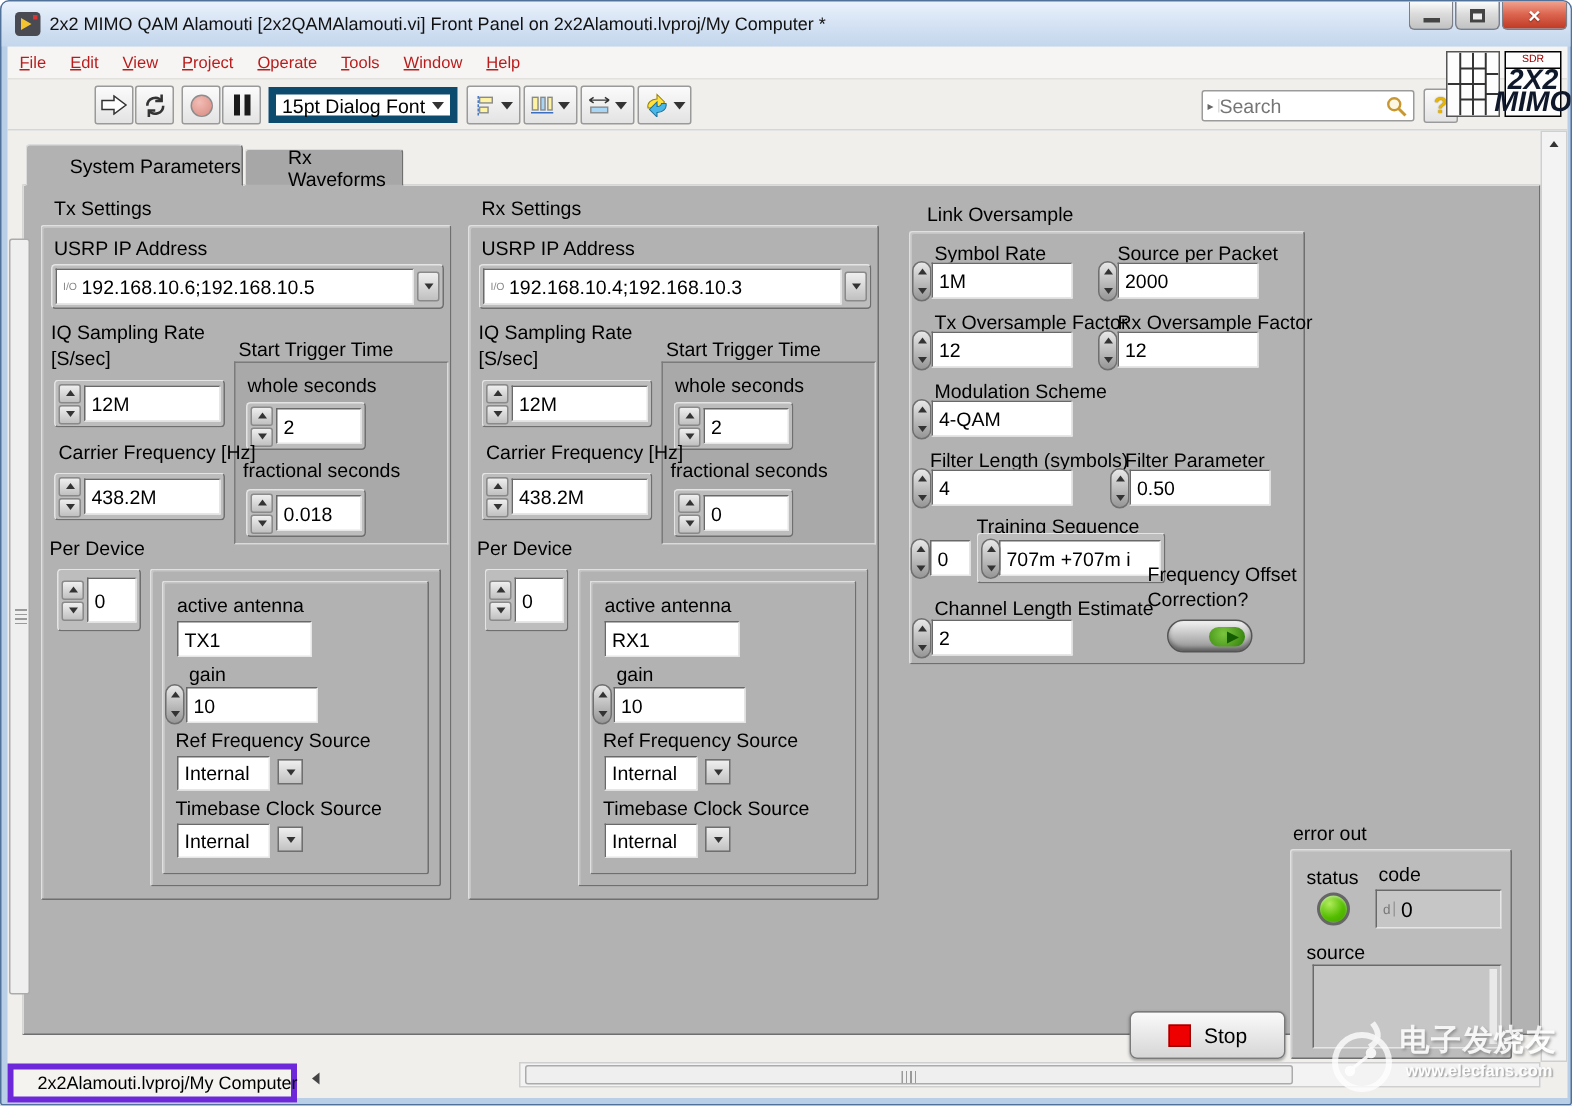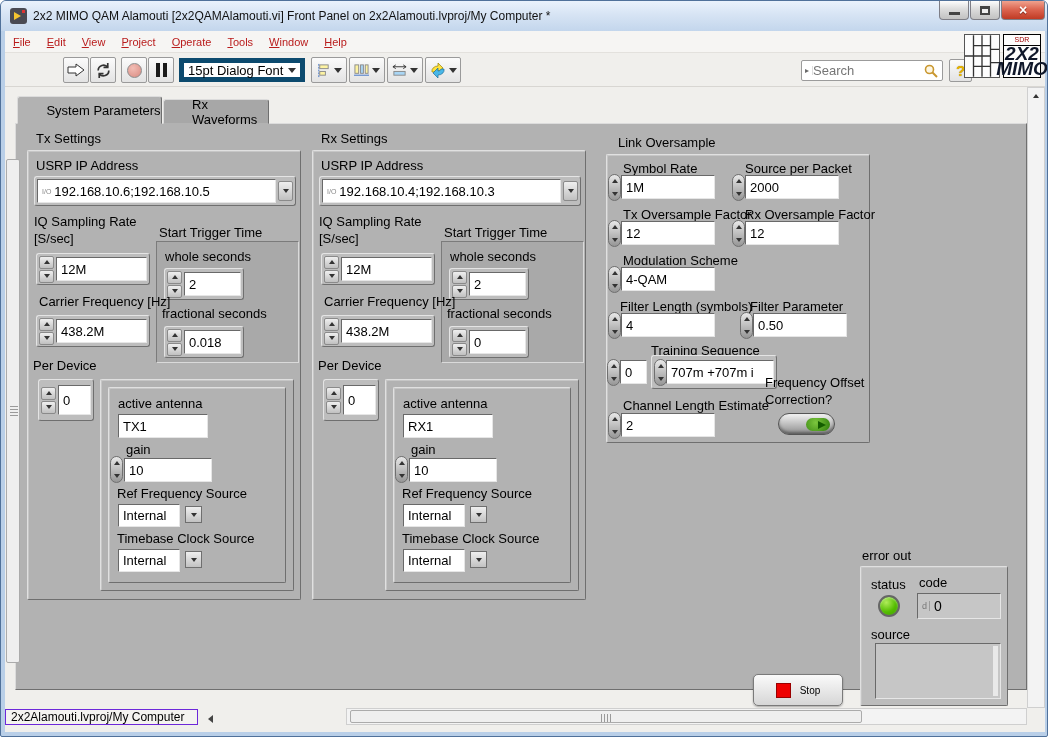--- a/index.html
+++ b/index.html
@@ -50,31 +50,31 @@
   .sp { width:15px; height:13px; background:linear-gradient(180deg,#efefef,#c0c0c0); border:1px solid #8a8a8a; border-radius:2px; display:flex; align-items:center; justify-content:center; }
   .tri-up { width:0; height:0; border-left:3px solid transparent; border-right:3px solid transparent; border-bottom:4px solid #333; }
   .tri-dn { width:0; height:0; border-left:3px solid transparent; border-right:3px solid transparent; border-top:4px solid #333; }
   .ovalspin { position:absolute; width:13px; height:27px; border-radius:7px; background:linear-gradient(180deg,#e8e8e8,#969696); border:1px solid #6f6f6f; display:flex; flex-direction:column; align-items:center; justify-content:space-around; }
   .ringbtn { position:absolute; width:17px; height:17px; background:linear-gradient(180deg,#efefef,#c2c2c2); border:1px solid #6f6f6f; display:flex; align-items:center; justify-content:center; }
   .io-glyph { font-size:7px; line-height:7px; color:#888; margin-right:3px; flex:none; text-align:center; }
   .led { position:absolute; width:22px; height:22px; border-radius:50%; background:radial-gradient(circle at 35% 30%, #b0ec5a, #54bd00 55%, #3f9b00); border:2px solid #666; box-shadow:inset 0 1px 2px rgba(255,255,255,.5); }
   .switch { position:absolute; width:57px; height:22px; border-radius:11px; background:linear-gradient(180deg,#f2f2f2,#8d8d8d); border:1px solid #555; box-shadow:inset 0 -2px 3px rgba(0,0,0,.35); }
   .switch .knob { position:absolute; right:4px; top:4px; width:24px; height:13px; border-radius:7px; background:radial-gradient(circle at 40% 35%, #7cc63e, #2e7d0a); }
   .switch .ktri { position:absolute; right:8px; top:7px; width:0; height:0; border-left:8px solid #145c00; border-top:4px solid transparent; border-bottom:4px solid transparent; }
-  .stopbtn { position:absolute; left:737px; top:550px; width:90px; height:32px; border-radius:5px; background:linear-gradient(180deg,#fafafa,#d6d6d6); border:1px solid #7a7a7a; box-shadow:0 1px 2px rgba(0,0,0,.3); display:flex; align-items:center; justify-content:center; gap:9px; font-size:10px; }
+  .stopbtn { position:absolute; left:737px; top:550px; width:104px; height:32px; border-radius:5px; background:linear-gradient(180deg,#fafafa,#d6d6d6); border:1px solid #7a7a7a; box-shadow:0 1px 2px rgba(0,0,0,.3); display:flex; align-items:center; justify-content:center; gap:9px; font-size:14px; }
   .stop-sq { width:15px; height:15px; background:#ee0000; border:1px solid #900; }
   .vscroll { position:absolute; left:1022px; top:0; width:18px; height:621px; background:#f3f3f3; border:1px solid #cfcfcf; }
   .vthumb { position:absolute; left:1px; top:72px; width:14px; height:504px; background:#efefef; border:1px solid #ababab; border-radius:2px; }
   .hscroll { position:absolute; left:341px; top:621px; width:681px; height:17px; background:#f3f3f3; border:1px solid #cfcfcf; }
   .hthumb { position:absolute; left:3px; top:1px; width:512px; height:13px; background:#efefef; border:1px solid #ababab; border-radius:2px; }
   .grip-h { position:absolute; left:50%; top:3px; width:10px; height:8px; transform:translateX(-50%);
      background:repeating-linear-gradient(90deg,#9a9a9a 0 1px,transparent 1px 3px); }
   .grip-v { position:absolute; top:50%; left:3px; height:10px; width:8px; transform:translateY(-50%);
      background:repeating-linear-gradient(180deg,#9a9a9a 0 1px,transparent 1px 3px); }
-  .ctxbox { position:absolute; left:0; top:622px; height:16px; width:193px; background:#f4f3f0; border:1px solid #6d28d9; font-size:12px; display:flex; align-items:center; padding:0 5px; white-space:nowrap; }
+  .ctxbox { position:absolute; left:0; top:622px; height:26px; width:193px; background:#f4f3f0; border:4px solid #6d28d9; font-size:12px; display:flex; align-items:center; padding:0 16px; white-space:nowrap; }
   .watermark { position:absolute; right:2px; bottom:0px; width:160px; height:62px; opacity:.85; pointer-events:none; z-index:20; color:#fff; }
   .watermark .cn { position:absolute; left:48px; top:6px; font-size:20px; font-weight:bold; text-shadow:1px 1px 2px rgba(120,120,120,.8); letter-spacing:1px; }
   .watermark .en { position:absolute; left:52px; top:34px; font-size:11px; font-weight:bold; text-shadow:1px 1px 1px rgba(120,120,120,.8); }
   .twoline { line-height:17px; }
 </style>
 </head>
 <body>
 
 <div class="window">
 
@@ -568,14 +568,25 @@
       <div class="hthumb">
           <div class="grip-h"></div>
         </div>
     </div>
     <div class="ctxbox">2x2Alamouti.lvproj/My Computer</div>
     <div style="position:absolute; left:198px; top:625px; width:14px; height:14px; display:flex; align-items:center; justify-content:center">
       <span style="width:0;height:0;border-top:4px solid transparent;border-bottom:4px solid transparent;border-right:5px solid #444"></span>
     </div>
   </div>
 
+  <div class="watermark">
+    <svg width="46" height="56" viewBox="0 0 46 56" style="position:absolute; left:0; top:2px">
+      <circle cx="23" cy="32" r="18" fill="none" stroke="#ffffff" stroke-width="4" opacity=".9"></circle>
+      <path d="M30 6 q8 10 -2 16" fill="none" stroke="#ffffff" stroke-width="4" opacity=".9"></path>
+      <circle cx="15" cy="38" r="3.5" fill="#fff"></circle>
+        <circle cx="29" cy="26" r="3.5" fill="#fff"></circle>
+      <line x1="17" y1="36" x2="27" y2="28" stroke="#fff" stroke-width="2"></line>
+    </svg>
+    <div class="cn">电子发烧友</div>
+    <div class="en">www.elecfans.com</div>
+  </div>
 
 </div>
 
 </body></html>

